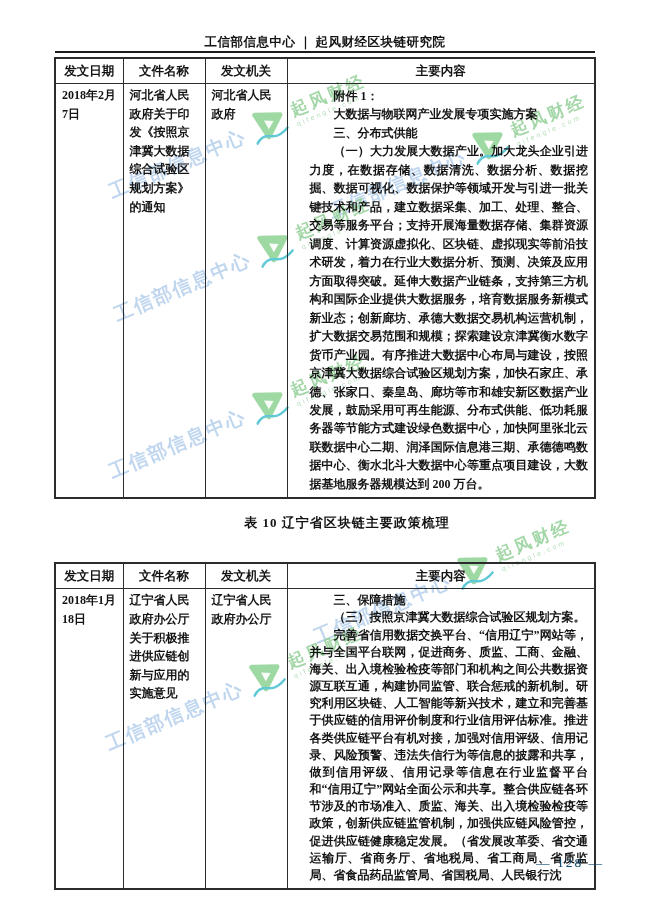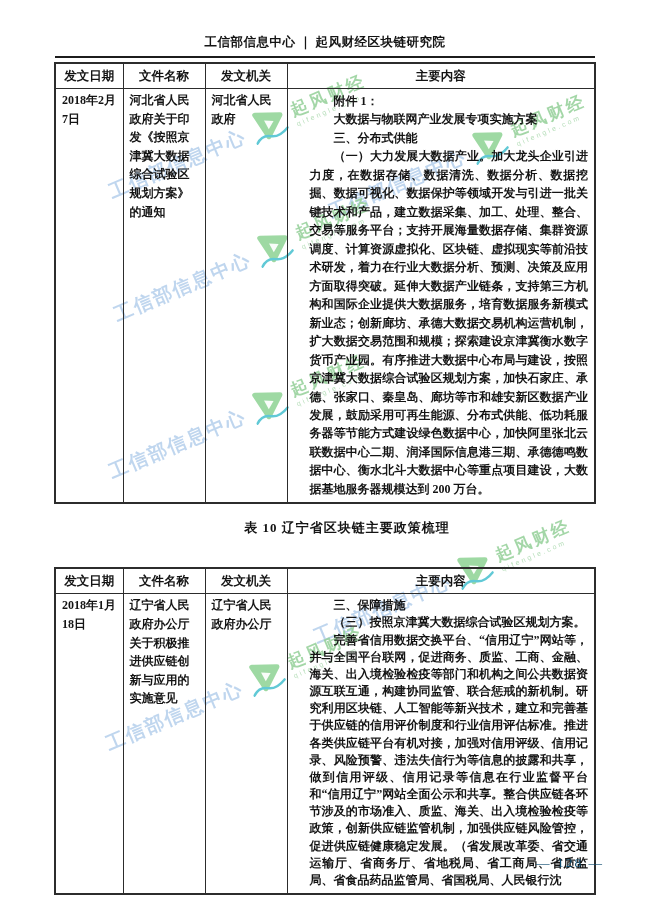--- a/index.html
+++ b/index.html
@@ -5,21 +5,21 @@
   html,body { margin:0; padding:0; }
   body {
     width:650px; height:919px; background:#ffffff; position:relative; overflow:hidden;
     font-family:"Liberation Serif","DejaVu Serif",serif; color:#141414;
   }
   .content-layer { position:relative; z-index:1; }
 
   .page-header {
     width:540px; margin:34px auto 0; text-align:center;
     font-weight:bold; font-size:12.5px; letter-spacing:0.5px;
-    border-bottom:2px solid #1c1c1c; padding-bottom:5px;
+    border-bottom:2px solid #1c1c1c; 
   }
 
   table.doc-table {
     width:540px; margin:4px auto 0; border-collapse:collapse; table-layout:fixed;
     font-size:12px; font-weight:bold; background:transparent;
   }
   table.doc-table { border:2px solid #2c2c2c; }
   .doc-table th, .doc-table td { border:1px solid #2c2c2c; vertical-align:top; background:transparent; }
   .doc-table th { font-size:12.5px; padding:4px 2px 3px; font-weight:bold; }
   .cell-plain { padding:2px 5px 2px 6px; line-height:1.55; text-align:left; }

